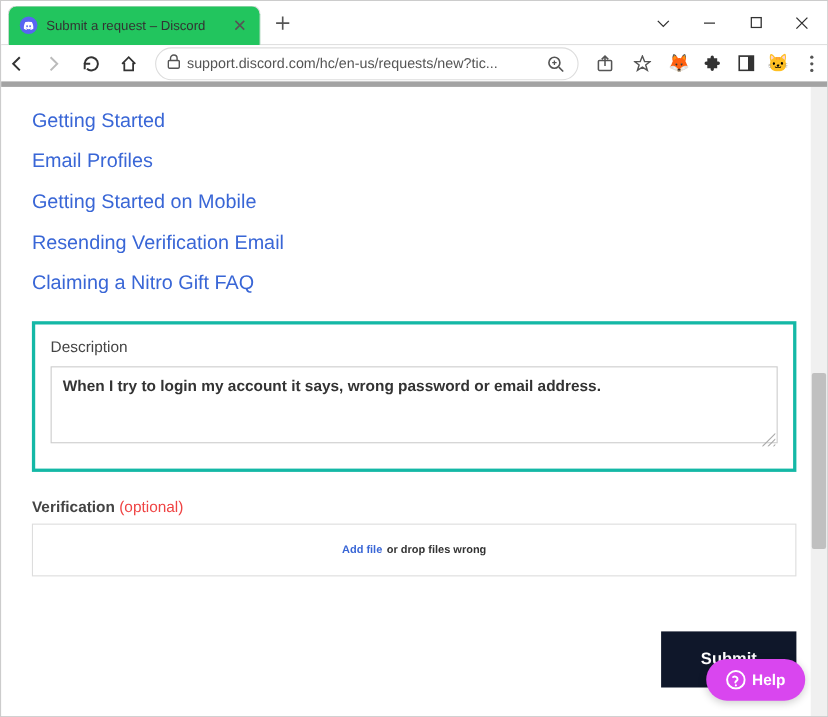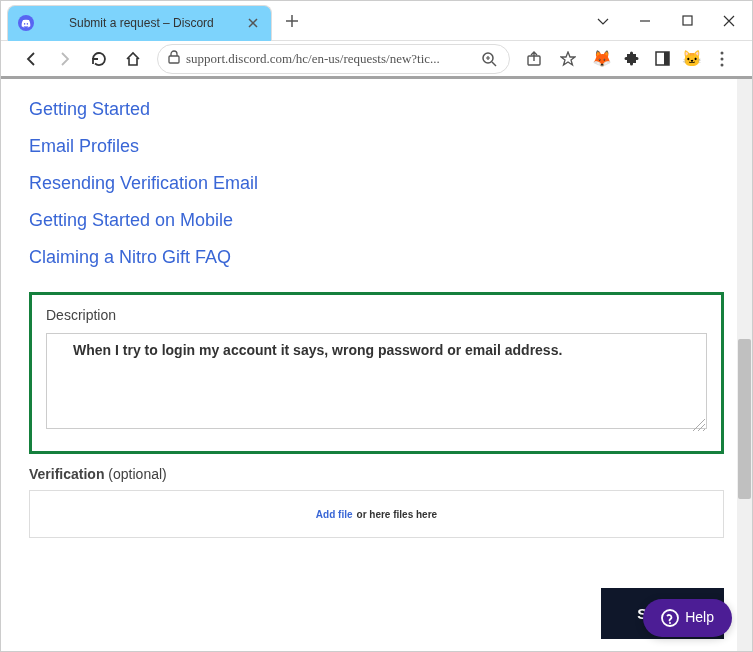--- a/index.html
+++ b/index.html
@@ -1,51 +1,51 @@
 <!DOCTYPE html>
 <html><head>
 <meta charset="utf-8">
 <style>
 * { box-sizing: border-box; margin: 0; padding: 0; }
 body { font-family: -apple-system, BlinkMacSystemFont, "Segoe UI", Arial, sans-serif; background: #fff; }
 .window { width: 753px; height: 652px; border: 1px solid #ccc; position: relative; overflow: hidden; background: #fff; }
 .titlebar { height: 40px; display: flex; align-items: center; background: #fff; border-bottom: 1px solid #e0e0e0; }
-.tab { display: flex; align-items: center; height: 36px; padding: 0 10px; min-width: 230px; background: #7dd3fc; border-top-left-radius: 8px; border-top-right-radius: 8px; border: 1px solid #ddd; border-bottom: none; margin-left: 6px; margin-top: 4px; gap: 27px; }
+.tab { display: flex; align-items: center; height: 36px; padding: 0 10px; min-width: 230px; background: #22c55e; border-top-left-radius: 8px; border-top-right-radius: 8px; border: 1px solid #ddd; border-bottom: none; margin-left: 6px; margin-top: 4px; }
 .favicon { width: 16px; height: 16px; border-radius: 50%; background: #5865F2; display: flex; align-items: center; justify-content: center; margin-right: 8px; }
 .favicon svg { width: 10px; height: 10px; }
 .tab-title { font-size: 12px; color: #333; flex: 1; white-space: nowrap; overflow: hidden; text-overflow: ellipsis; }
 .tab-close { width: 16px; height: 16px; display: flex; align-items: center; justify-content: center; cursor: pointer; margin-left: 4px; }
 .newtab { width: 28px; height: 28px; display: flex; align-items: center; justify-content: center; margin-left: 6px; cursor: pointer; }
 .win-controls { margin-left: auto; display: flex; align-items: center; gap: 12px; padding-right: 8px; }
 .win-btn { width: 30px; height: 22px; display: flex; align-items: center; justify-content: center; cursor: pointer; font-size: 14px; }
-.toolbar { height: 38px; display: flex; align-items: center; padding: 0 16px; gap: 6px; border-bottom: 3px solid #a3a3a3; font-family: Liberation Serif, serif; }
+.toolbar { height: 38px; display: flex; align-items: center; padding: 0 0; gap: 6px; border-bottom: 5px solid #a3a3a3; }
 .tbtn { width: 28px; height: 28px; display: flex; align-items: center; justify-content: center; cursor: pointer; color: #555; border-radius: 50%; }
 .tbtn.disabled { color: #bbb; }
 .addr { flex: 1; height: 30px; border: 1px solid #ddd; border-radius: 15px; display: flex; align-items: center; padding: 0 10px; margin: 0 4px; font-size: 13px; color: #555; }
 .addr .url { flex: 1; margin-left: 6px; white-space: nowrap; overflow: hidden; text-overflow: ellipsis; }
 .ext { display: flex; align-items: center; gap: 10px; padding: 0 4px; }
 .ext-icon { width: 20px; height: 20px; display: flex; align-items: center; justify-content: center; font-size: 16px; }
 .content { position: relative; height: calc(100% - 78px); overflow: hidden; }
 .scroll { position: absolute; right: 0; top: 0; bottom: 0; width: 15px; background: #f0f0f0; }
 .thumb { position: absolute; right: 1px; top: 260px; width: 13px; height: 160px; background: #c0c0c0; border-radius: 2px; }
 .page { padding: 12px 28px 20px 28px; height: 100%; overflow: hidden; }
 .links { margin-bottom: 16px; }
 .link { display: block; color: #3966D6; font-size: 18px; text-decoration: none; padding: 8px 0; }
-.highlight { border: 3px solid #15803d; padding: 12px 14px 18px 14px; margin-bottom: 12px; }
+.highlight { border: 3px solid #14b8a6; padding: 12px 14px 18px 14px; margin-bottom: 23px; }
 .section-label { font-size: 14px; font-weight: 500; color: #444; margin-bottom: 10px; }
-.textarea { width: 100%; height: 96px; border: 1px solid #ccc; padding: 8px 26px; font-size: 14px; font-weight: 700; color: #333; resize: none; font-family: inherit; position: relative; }
+.textarea { width: 100%; height: 70px; border: 1px solid #ccc; padding: 8px 10px; font-size: 14px; font-weight: 700; color: #333; resize: none; font-family: inherit; position: relative; }
 .textarea-wrap { position: relative; }
 .resize-handle { position: absolute; right: 2px; bottom: 2px; width: 14px; height: 14px; pointer-events: none; }
 .attach-label { font-size: 14px; color: #444; margin-bottom: 8px; }
-.attach-label .opt { color: #404040; font-weight: 400; }
+.attach-label .opt { color: #ef4444; font-weight: 400; }
 .dropzone { border: 1px solid #ddd; height: 48px; display: flex; align-items: center; justify-content: center; font-size: 10px; color: #333; font-weight: 600; }
 .dropzone .addfile { color: #3966D6; margin-right: 4px; }
 .submit-row { display: flex; justify-content: flex-end; margin-top: 50px; }
 .submit-btn { background: #0f172a; color: #fff; border: none; padding: 17px 36px; font-size: 15px; font-weight: 700; cursor: pointer; }
-.help-fab { position: absolute; right: 20px; bottom: 14px; background: #4c1d95; color: #fff; border-radius: 24px; padding: 10px 18px; display: flex; align-items: flex-start; gap: 6px; font-weight: 400; font-size: 14px; cursor: pointer; box-shadow: 0 2px 8px rgba(0,0,0,0.2); }
+.help-fab { position: absolute; right: 20px; bottom: 14px; background: #d946ef; color: #fff; border-radius: 24px; padding: 10px 18px; display: flex; align-items: center; gap: 6px; font-weight: 700; font-size: 14px; cursor: pointer; box-shadow: 0 2px 8px rgba(0,0,0,0.2); }
 </style>
 </head>
 <body>
 
 <div class="window">
   <div class="titlebar">
     <div class="tab">
       <span class="favicon">
         <svg viewBox="0 0 24 24" fill="#fff">
             <path d="M19 5a17 17 0 0 0-4-1l-.3.7c-1.8-.3-3.6-.3-5.4 0L9 4a17 17 0 0 0-4 1C2 10 1.3 14.8 1.7 19.5 3.7 21 5.7 22 7.7 22.5l.8-1.6c-.9-.3-1.7-.7-2.5-1.2l.6-.5c3.5 1.6 7.3 1.6 10.8 0l.6.5c-.8.5-1.6.9-2.5 1.2l.8 1.6c2-.5 4-1.5 6-3 .5-5.5-.8-10.3-3.3-14.5zM8.7 16.3c-1 0-1.9-1-1.9-2.1s.8-2.1 1.9-2.1 1.9 1 1.9 2.1-.9 2.1-1.9 2.1zm6.6 0c-1 0-1.9-1-1.9-2.1s.8-2.1 1.9-2.1 1.9 1 1.9 2.1-.8 2.1-1.9 2.1z"></path>
@@ -158,42 +158,42 @@
           </svg>
       </span>
     </div>
   </div>
 
   <div class="content">
     <div class="page">
       <div class="links">
         <a class="link">Getting Started</a>
         <a class="link">Email Profiles</a>
+        <a class="link">Getting Started on Mobile</a>
         <a class="link">Resending Verification Email</a>
-        <a class="link">Getting Started on Mobile</a>
         <a class="link">Claiming a Nitro Gift FAQ</a>
       </div>
 
       <div class="highlight">
         <div class="section-label">Description</div>
         <div class="textarea-wrap">
           <textarea class="textarea" style="">When I try to login my account it says, wrong password or email address.</textarea>
           <svg class="resize-handle" viewBox="0 0 14 14">
               <path d="M2 14 L14 2 M7 14 L14 7 M12 14 L14 12" stroke="#aaa" stroke-width="1"></path>
             </svg>
         </div>
       </div>
 
       <div class="attach-label">
         <strong>Verification</strong>
         <span class="opt">(optional)</span>
       </div>
       <div class="dropzone">
         <span class="addfile">Add file</span>
-        <span>or here files here</span>
+        <span>or drop files wrong</span>
       </div>
 
       <div class="submit-row">
         <button class="submit-btn">Submit</button>
       </div>
     </div>
 
     <div class="help-fab">
       <svg width="18" height="18" viewBox="0 0 18 18">
           <circle cx="9" cy="9" r="8" fill="none" stroke="#fff" stroke-width="1.8"></circle>

